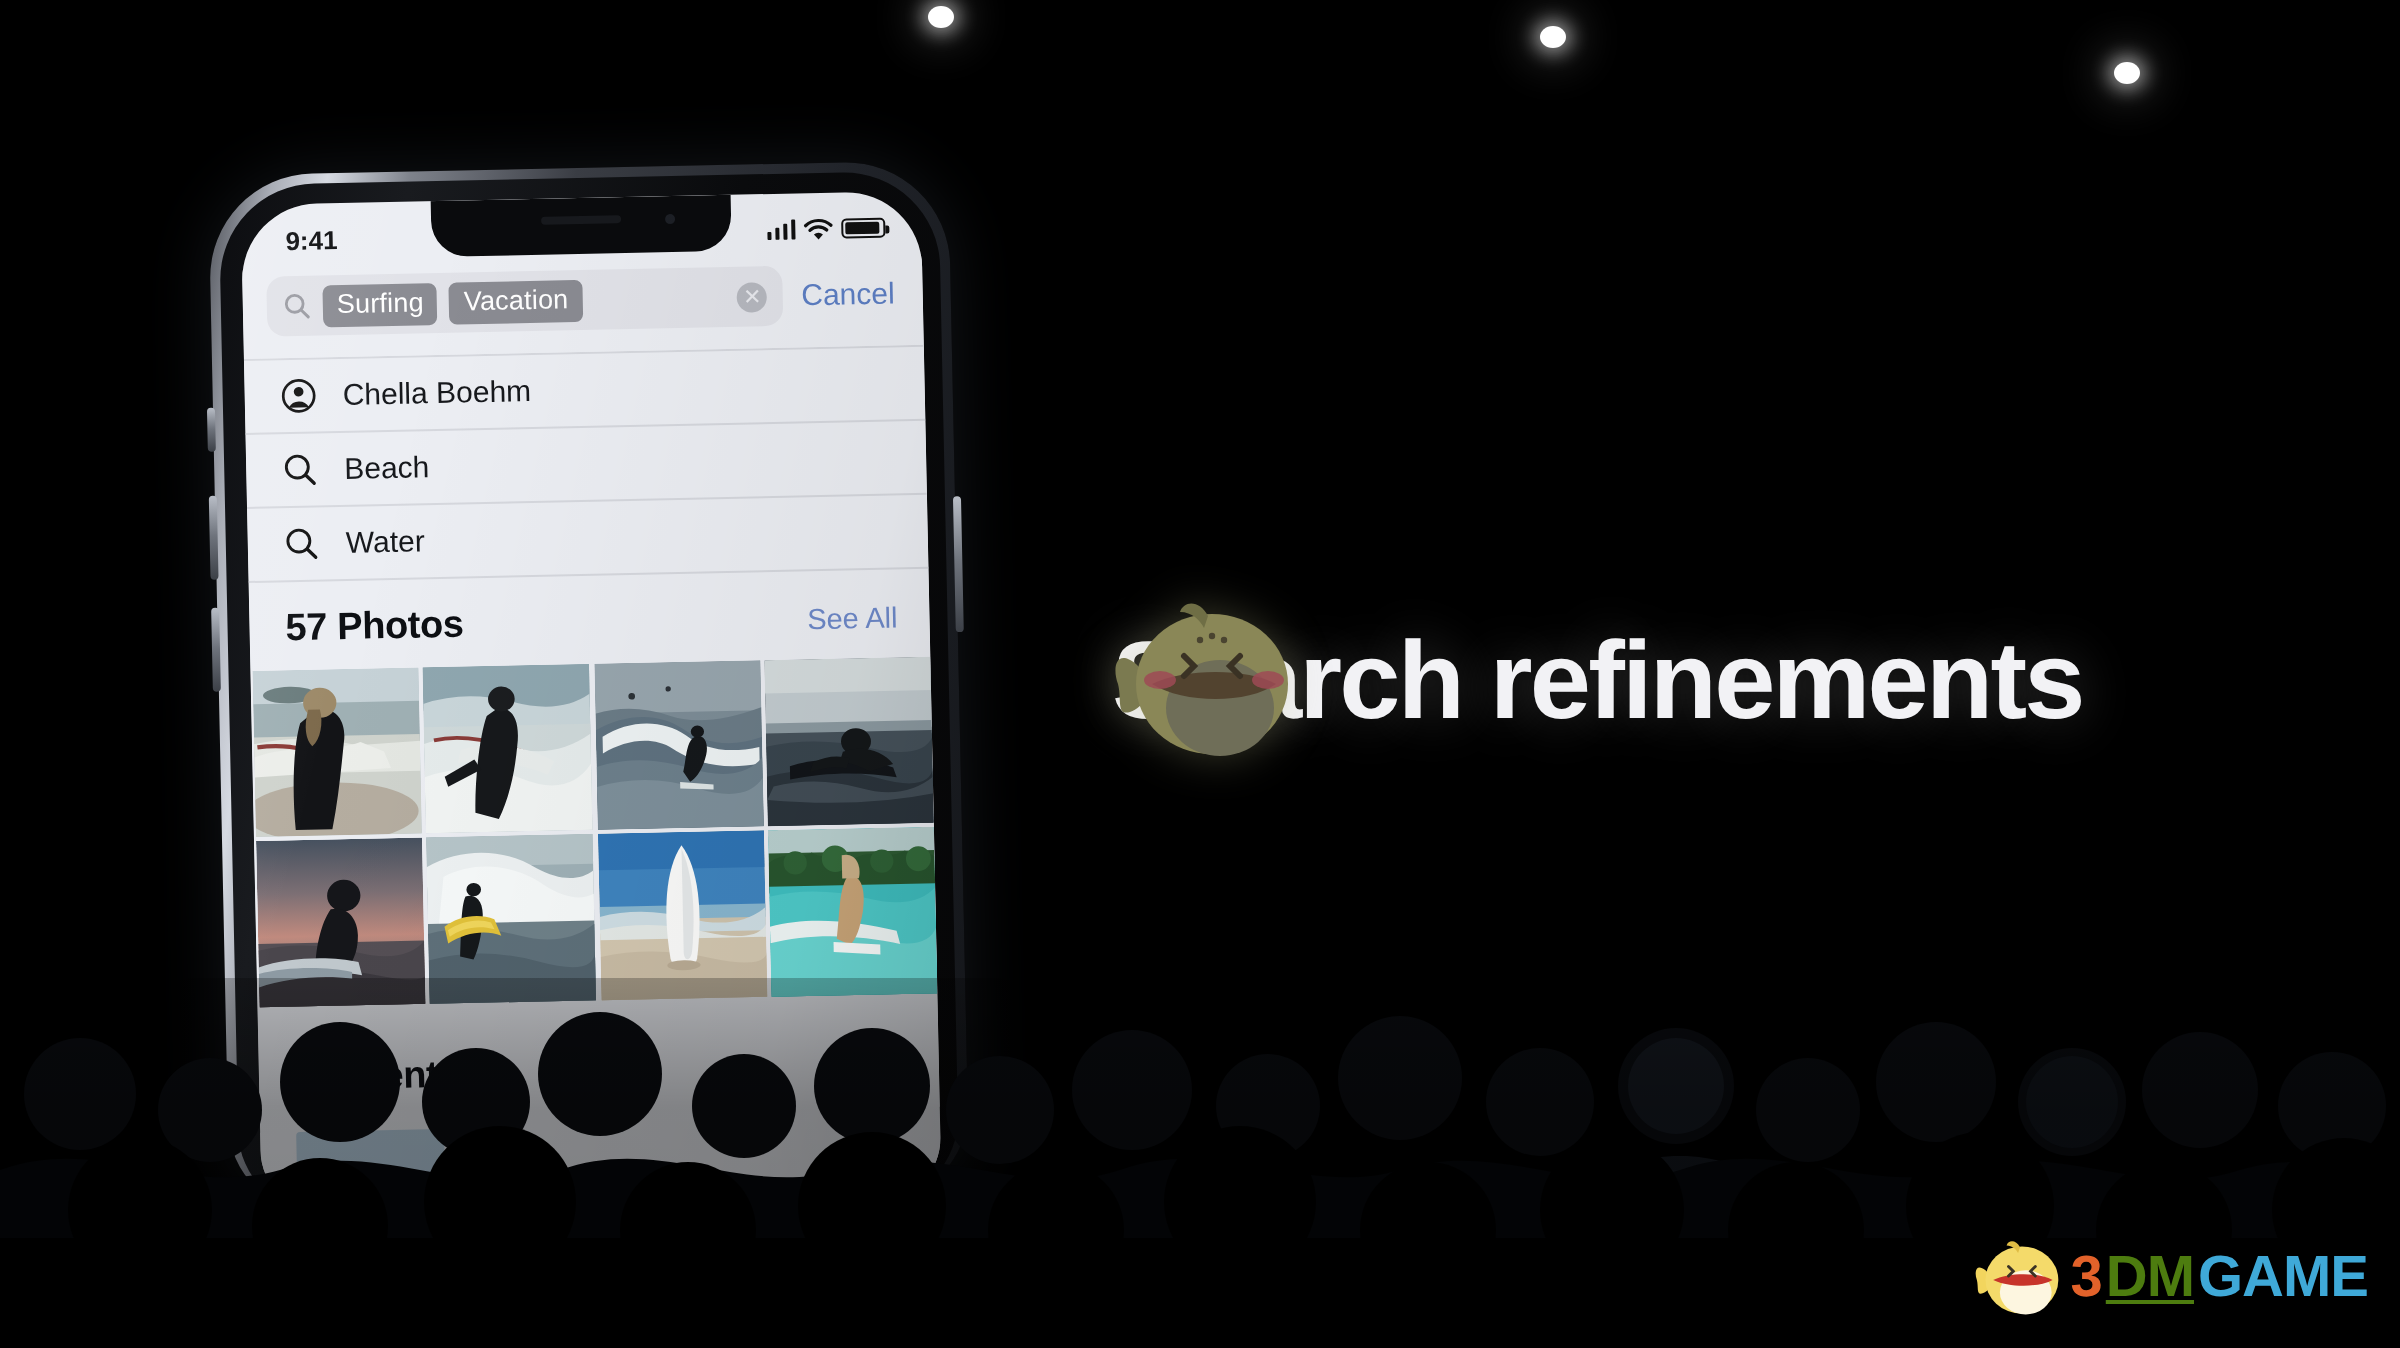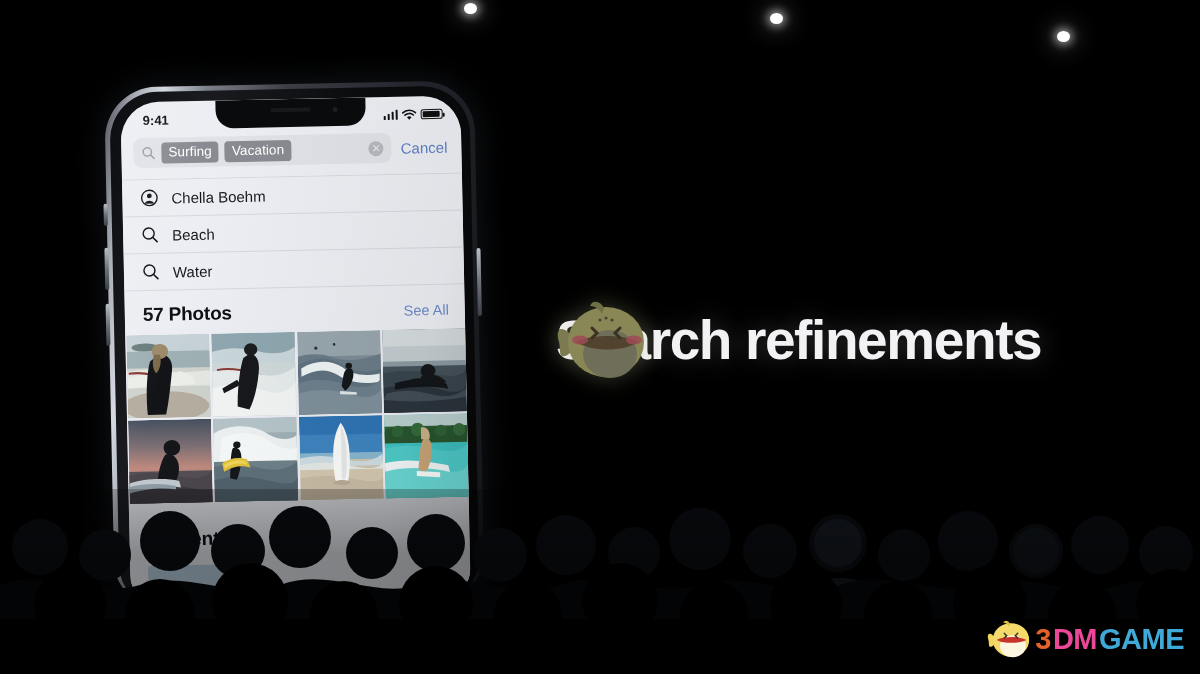--- a/index.html
+++ b/index.html
@@ -298,21 +298,21 @@
     align-items: center;
     gap: 2px;
   }
   #watermark .wm-text {
     font-size: 29px;
     font-weight: bold;
     letter-spacing: -0.5px;
     font-family: "Liberation Sans", sans-serif;
   }
   .wm-3  { color: #e2622a; }
-  .wm-dm { color: #ec4899; }
+  .wm-dm { color: #4d7c0f; text-decoration: underline; }
   .wm-game { color: #3fa9d8; }
 </style>
 </head>
 <body>
 
 <div id="stage">
 
   <div class="ceiling-light" style="left:464px; top:3px;"></div>
   <div class="ceiling-light" style="left:770px; top:13px;"></div>
   <div class="ceiling-light" style="left:1057px; top:31px;"></div>

